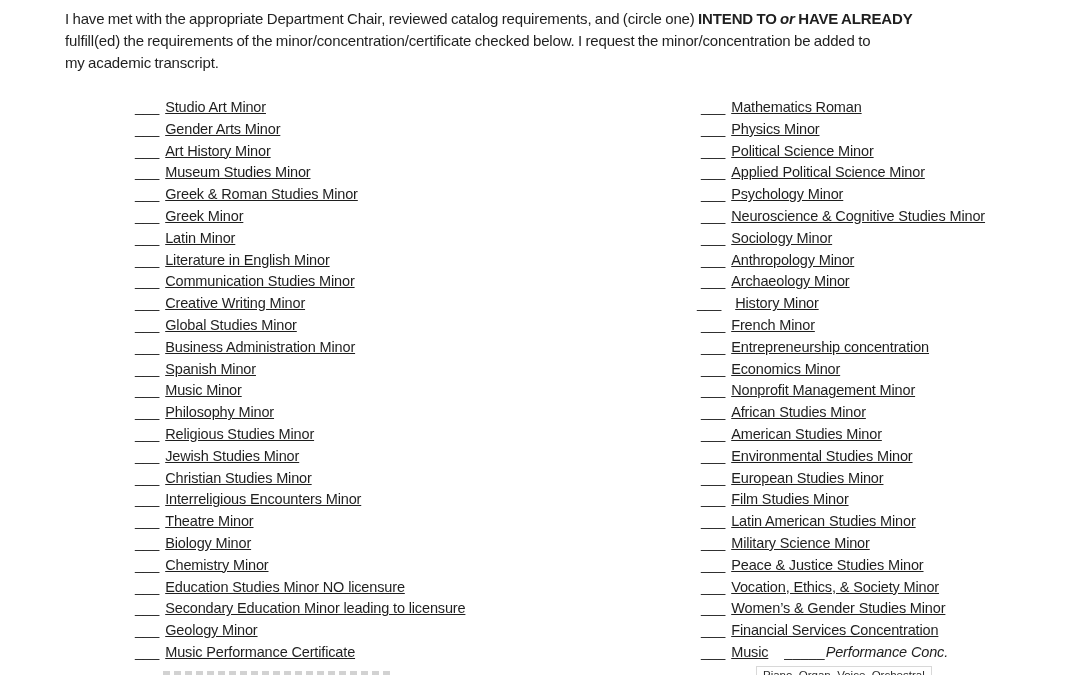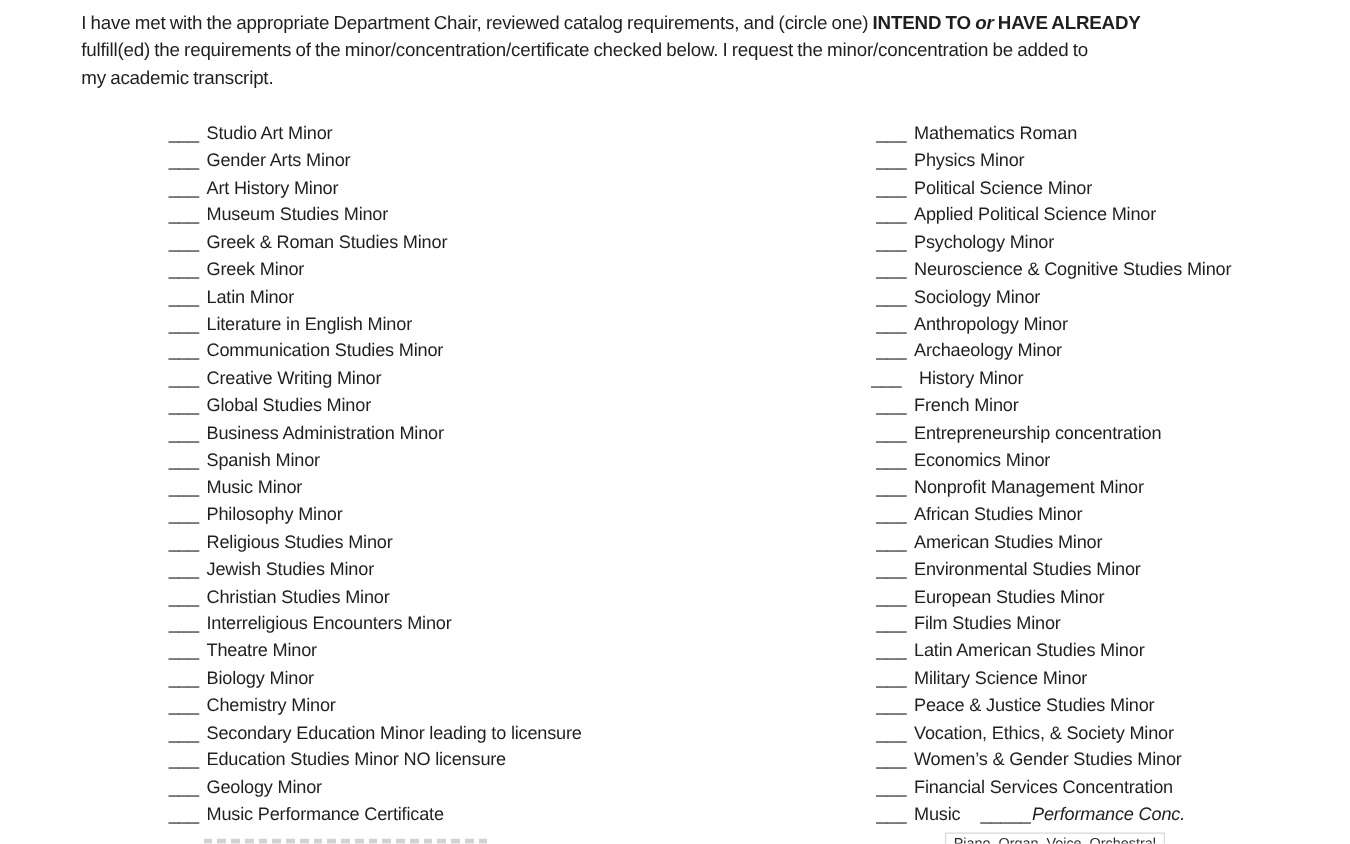--- a/index.html
+++ b/index.html
@@ -16,21 +16,21 @@
   .seg-bold{font-weight:700;}
   .seg-bold-italic{font-weight:700;font-style:italic;}
   .col{
     position:absolute;top:97px;font-size:14.5px;line-height:21.8px;
     letter-spacing:-0.15px;white-space:nowrap;
   }
   .col-left{left:135px;}
   .col-right{left:701px;}
   .row{height:21.8px;}
   .blank{letter-spacing:0;text-align:center;}
-  .lbl{margin-left:6px;}
+  .lbl{margin-left:6px;text-decoration:underline;}
   .row.tight .blank{margin-left:-4px;}
   .row.tight .lbl{margin-left:14px;}
   .music-blank{margin-left:16px;letter-spacing:0;}
   .music-post{margin-left:1px;font-style:italic;}
   .opts-box{
     display:inline-block;margin-left:55px;margin-top:1px;
     border:1px solid #d8d8d8;padding:1px 6px 4px 6px;
     font-size:11.5px;line-height:14px;letter-spacing:0;color:#2b2b2b;
   }
   .cutoff{
@@ -65,22 +65,22 @@
       <div class="row"><span class="blank">___</span><span class="lbl">Spanish Minor</span></div>
       <div class="row"><span class="blank">___</span><span class="lbl">Music Minor</span></div>
       <div class="row"><span class="blank">___</span><span class="lbl">Philosophy Minor</span></div>
       <div class="row"><span class="blank">___</span><span class="lbl">Religious Studies Minor</span></div>
       <div class="row"><span class="blank">___</span><span class="lbl">Jewish Studies Minor</span></div>
       <div class="row"><span class="blank">___</span><span class="lbl">Christian Studies Minor</span></div>
       <div class="row"><span class="blank">___</span><span class="lbl">Interreligious Encounters Minor</span></div>
       <div class="row"><span class="blank">___</span><span class="lbl">Theatre Minor</span></div>
       <div class="row"><span class="blank">___</span><span class="lbl">Biology Minor</span></div>
       <div class="row"><span class="blank">___</span><span class="lbl">Chemistry Minor</span></div>
+      <div class="row"><span class="blank">___</span><span class="lbl">Education Studies Minor NO licensure</span></div>
       <div class="row"><span class="blank">___</span><span class="lbl">Secondary Education Minor leading to licensure</span></div>
-      <div class="row"><span class="blank">___</span><span class="lbl">Education Studies Minor NO licensure</span></div>
       <div class="row"><span class="blank">___</span><span class="lbl">Geology Minor</span></div>
       <div class="row"><span class="blank">___</span><span class="lbl">Music Performance Certificate</span></div>
     </div>
 
   <div class="col col-right" id="col-right">
       <div class="row"><span class="blank">___</span><span class="lbl">Mathematics Roman</span></div>
       <div class="row"><span class="blank">___</span><span class="lbl">Physics Minor</span></div>
       <div class="row"><span class="blank">___</span><span class="lbl">Political Science Minor</span></div>
       <div class="row"><span class="blank">___</span><span class="lbl">Applied Political Science Minor</span></div>
       <div class="row"><span class="blank">___</span><span class="lbl">Psychology Minor</span></div>

